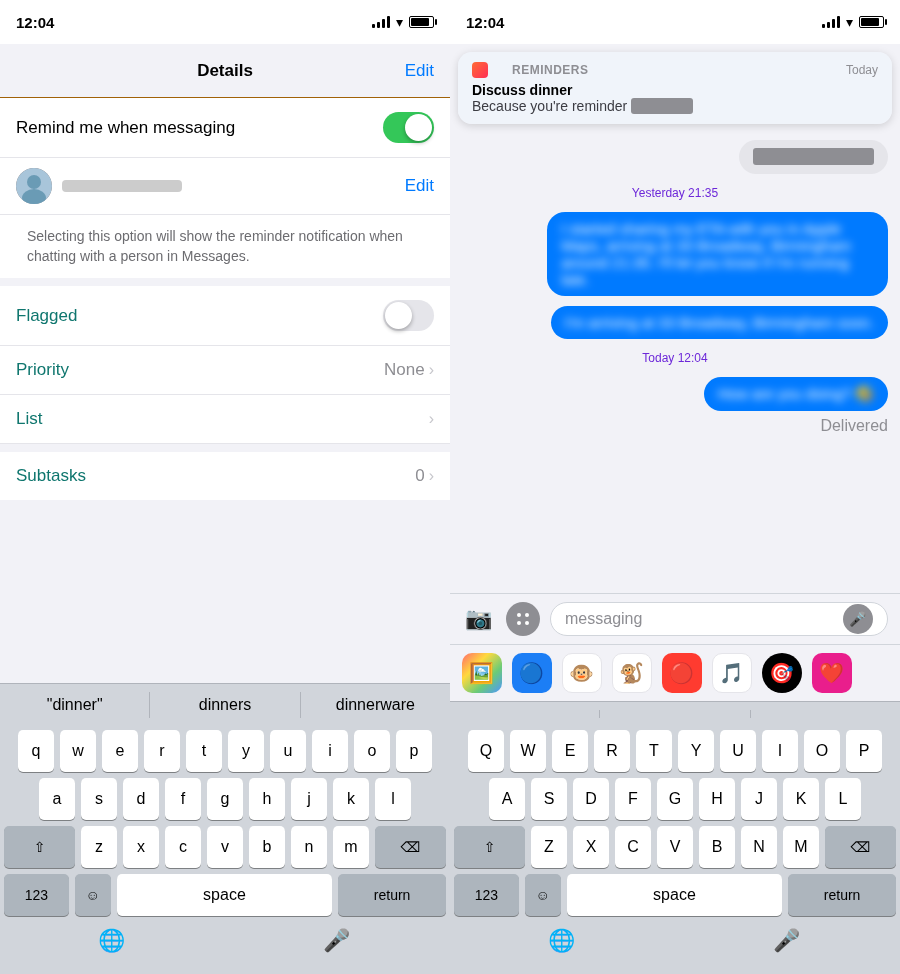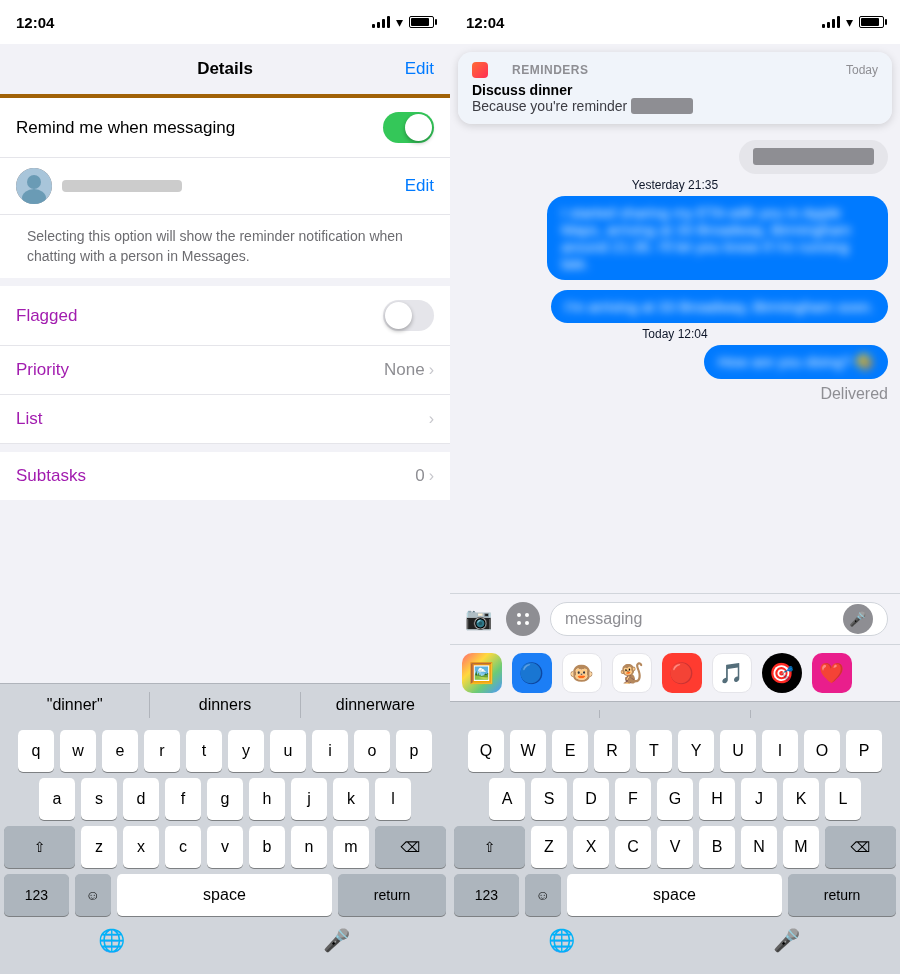--- a/index.html
+++ b/index.html
@@ -44,21 +44,21 @@
       gap: 6px;
     }
 
     .left-nav-bar {
       background: #f2f2f7;
       height: 54px;
       display: flex;
       align-items: center;
       justify-content: center;
       position: relative;
-      border-bottom: 4px solid #a16207;
+      border-bottom: 1px solid #a16207;
       text-align: right;
     }
 
     .nav-title {
       font-size: 17px;
       font-weight: 600;
       color: #000;
     }
 
     .nav-done-btn {
@@ -177,21 +177,21 @@
       display: flex;
       align-items: center;
       justify-content: space-between;
       padding: 14px 16px;
       background: #fff;
       border-bottom: 1px solid #e5e5ea;
     }
 
     .list-row-label {
       font-size: 17px;
-      color: #a21caf;
+      color: #0f766e;
     }
 
     .list-row-value {
       display: flex;
       align-items: center;
       gap: 4px;
       color: #8e8e93;
       font-size: 17px;
     }
 
@@ -421,22 +421,22 @@
       border-radius: 3px;
       color: transparent;
       font-size: 15px;
       display: inline-block;
       user-select: none;
     }
 
     .timestamp-center {
       text-align: center;
       font-size: 12px;
-      color: #0f172a;
-      margin: 0 0;
+      color: #6d28d9;
+      margin: 8px 0;
     }
 
     .bubble-sent {
       align-self: flex-end;
       background: #007aff;
       border-radius: 18px;
       padding: 8px 14px;
       max-width: 80%;
     }
 

